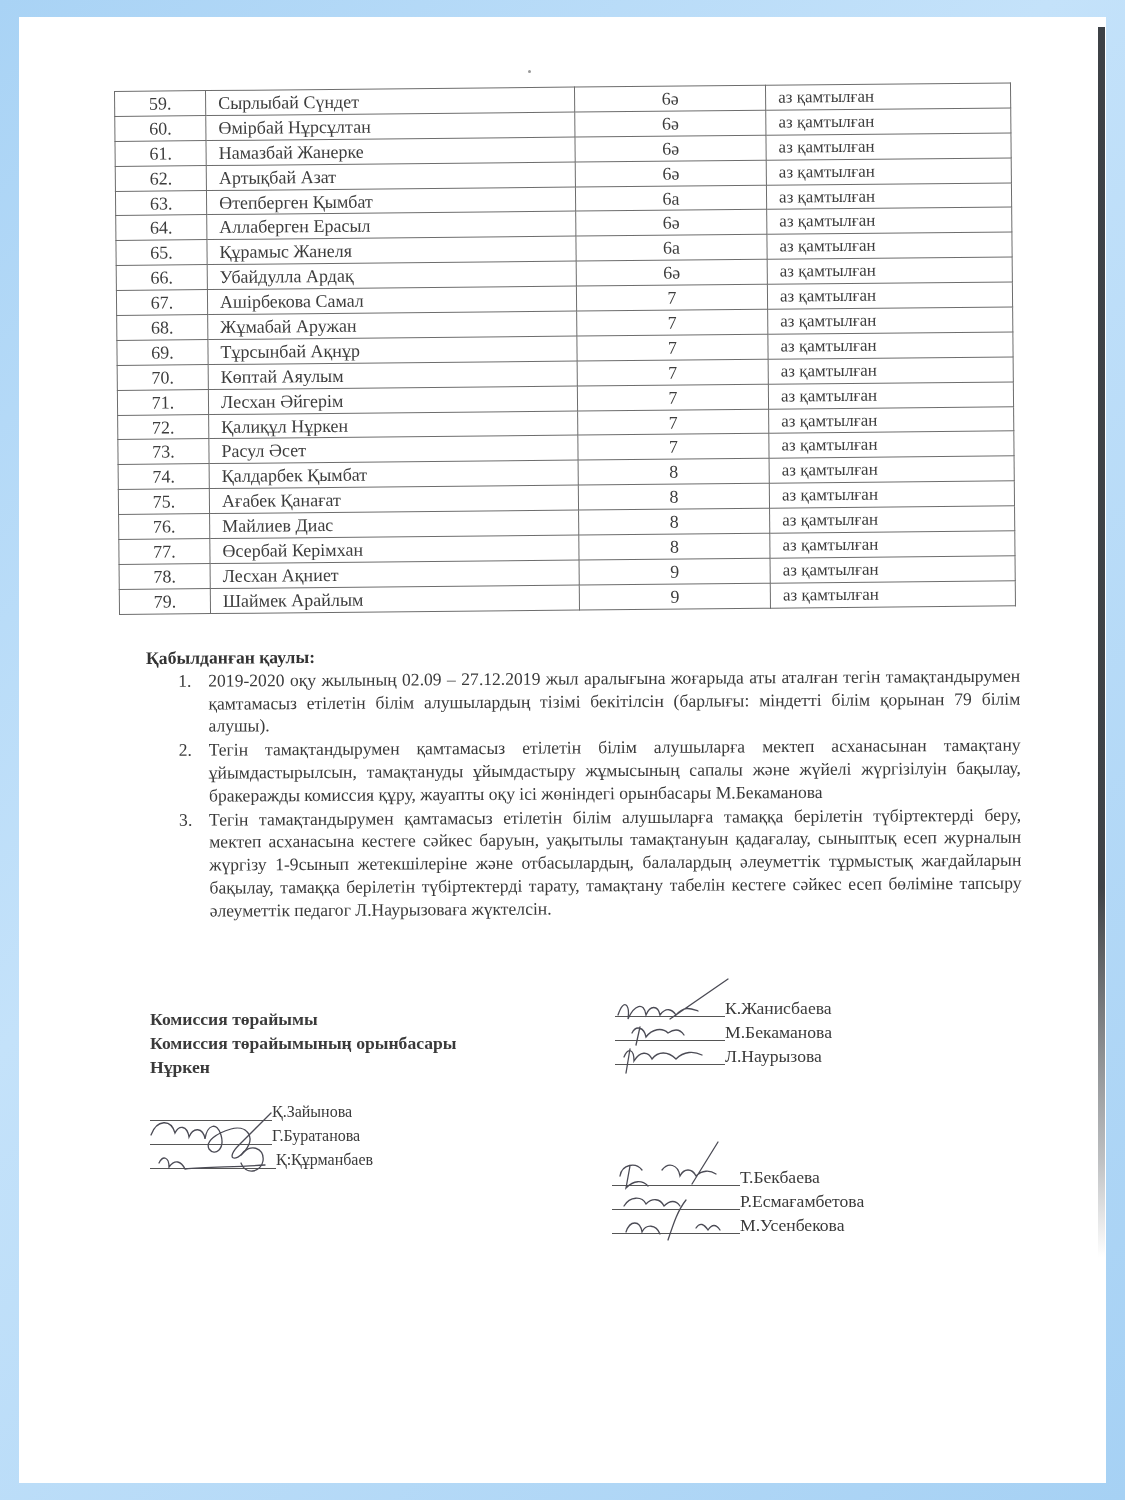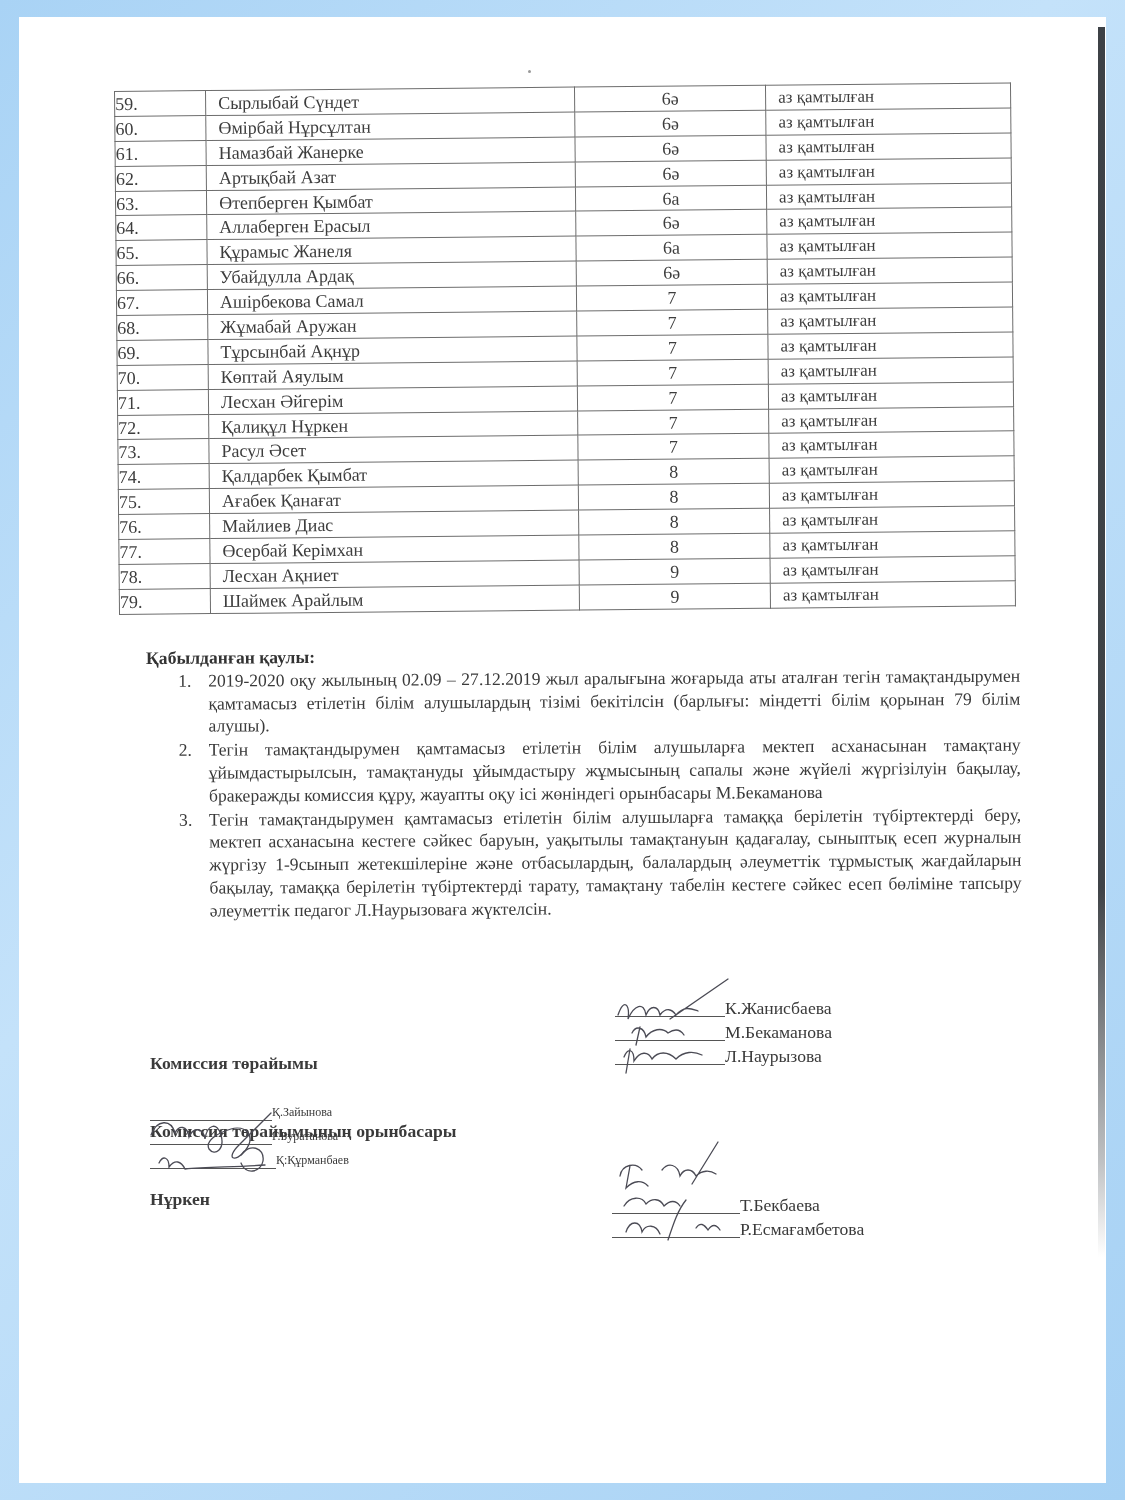--- a/index.html
+++ b/index.html
@@ -25,21 +25,21 @@
       border-collapse: collapse;
       transform: rotate(-0.55deg);
       transform-origin: left top;
       font-size: 18px;
     }
     table.list td {
       border: 1px solid #6d6d6d;
       height: 23.9px; padding: 0 0 0 0;
       line-height: 22px; color: #3d3d3d;
     }
-    td.num { width: 90px; text-align: left; }
+    td.num { width: 90px; text-align: center; }
     td.name { width: 356px; padding-left: 12px !important; }
     td.grade { width: 190px; text-align: center; }
     td.status { width: 232px; padding-left: 12px !important; font-size: 17px; }
 
     .resolution {
       position: absolute; left: 146px; top: 647px; width: 874px;
       font-size: 17.6px; line-height: 22.8px;
       transform: rotate(-0.35deg); transform-origin: left top;
     }
     .res-title { font-weight: bold; margin: 0 0 0 0; color: #333; }
@@ -47,28 +47,28 @@
     ol.res-items li {
       position: relative; padding-left: 62px; text-align: justify;
       margin-bottom: 1px;
     }
     ol.res-items li .n { position: absolute; left: 32px; top: 0; }
 
     .sig-left {
       position: absolute; left: 150px; top: 1007px;
       font-size: 17.6px; line-height: 24px;
     }
-    .role { font-weight: bold; color: #3a3a3a; margin-top: 44px; }
-    .members { position: absolute; left: 150px; top: 1100px; width: 300px; font-size: 12px; line-height: 24px; }
+    .role { font-weight: bold; color: #3a3a3a; }
+    .members { position: absolute; left: 150px; top: 1100px; width: 300px; font-size: 16px; line-height: 24px; }
     .sig-line { position: relative; height: 24px; }
     .sig-line .line { position: absolute; left: 0; bottom: 3px; border-bottom: 1px solid #555; }
     .sig-line .nm { position: absolute; top: 0; text-align: center; }
 
     .sig-right-top { position: absolute; left: 615px; top: 996px; width: 300px; font-size: 17.6px; line-height: 24px; }
-    .sig-right-bottom { position: absolute; left: 612px; top: 1165px; width: 320px; font-size: 17.6px; line-height: 24px; margin-top: 28px; }
+    .sig-right-bottom { position: absolute; left: 612px; top: 1165px; width: 320px; font-size: 17.6px; line-height: 24px; }
 
     svg.scribble { position: absolute; pointer-events: none; }
     svg.scribble path { fill: none; stroke: #4b4b55; stroke-width: 1.3; stroke-linecap: round; }
   </style>
 </head>
 <body>
 
 <div class="paper"></div>
 <div class="edge-strip"></div>
 <div class="dot"></div>
@@ -260,20 +260,24 @@
 
 <div class="sig-right-bottom">
   <div class="sig-line">
     <span class="line" style="width:128px"></span>
     <span class="nm" style="left:128px">Т.Бекбаева</span>
   </div>
   <div class="sig-line">
     <span class="line" style="width:128px"></span>
     <span class="nm" style="left:128px">Р.Есмағамбетова</span>
   </div>
+  <div class="sig-line">
+    <span class="line" style="width:128px"></span>
+    <span class="nm" style="left:128px">М.Усенбекова</span>
+  </div>
 </div>
 
 <svg class="scribble" style="left:610px; top:975px" width="120" height="105">
   <path d="M8 40 C14 22, 20 30, 18 44 C24 30, 34 26, 36 40 C40 30, 48 30, 50 40 C56 32, 62 34, 66 40 C74 30, 82 34, 88 36 M60 44 L118 4"></path>
   <path d="M22 58 C26 50, 34 52, 36 62 C42 54, 52 52, 58 58 C64 54, 70 54, 74 60 M30 52 L26 70"></path>
   <path d="M14 82 C18 72, 24 74, 24 86 C30 76, 38 76, 42 84 C48 76, 58 76, 66 84 C74 76, 84 76, 92 80 M20 74 L16 98"></path>
 </svg>
 <svg class="scribble" style="left:145px; top:1105px" width="140" height="80">
   <path d="M6 30 C12 14, 26 14, 30 28 C34 20, 42 20, 44 32 C48 22, 58 22, 60 34 C62 20, 72 16, 76 30 C80 44, 70 52, 64 44 C60 36, 72 28, 86 24 C100 20, 112 30, 100 46 C90 58, 80 54, 94 40 L126 8"></path>
   <path d="M14 58 C18 50, 24 52, 24 62 C30 54, 36 56, 40 64 C60 62, 90 62, 120 60"></path>

